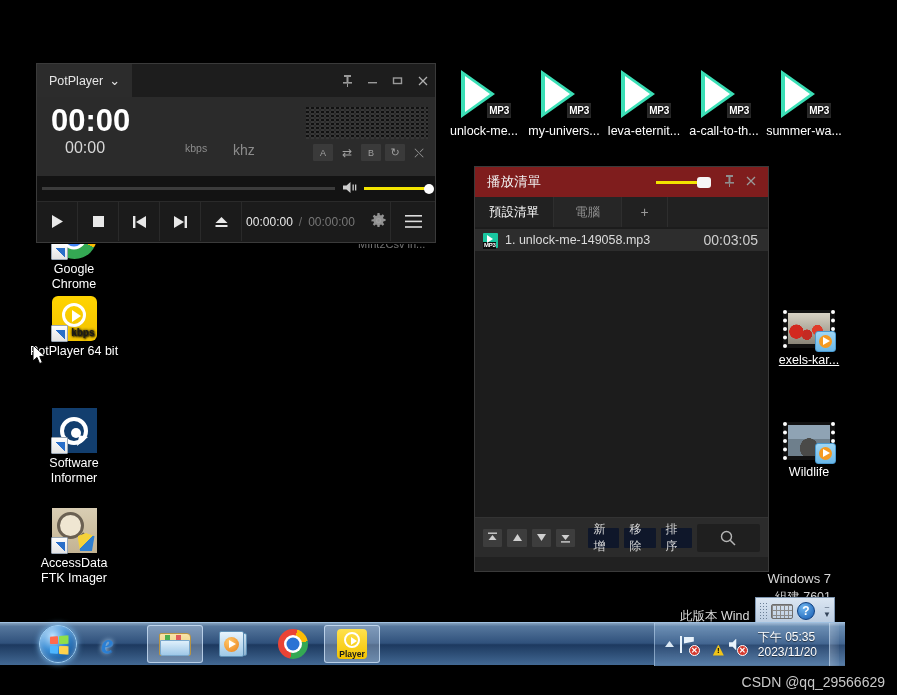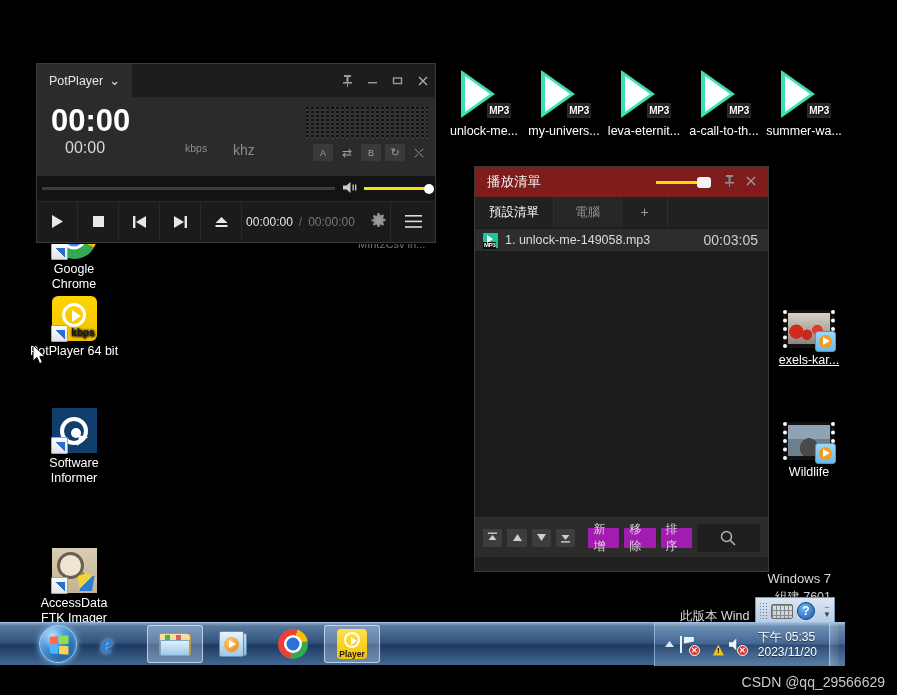--- a/index.html
+++ b/index.html
@@ -335,21 +335,21 @@
     height: 40px; background: #2b2b2b;
     display: flex; align-items: center; padding: 0 8px; gap: 5px;
     border-top: 1px solid #333;
   }
   .pl-bbtn {
     width: 22px; height: 18px; background: #3d3d3d;
     display: flex; align-items: center; justify-content: center;
     color: #cfcfcf; font-size: 9px; border-radius: 1px;
   }
   .pl-bbtn-txt {
-    height: 20px; background: #a21caf; color: #d8d8d8;
+    height: 20px; background: #0f172a; color: #d8d8d8;
     display: flex; align-items: center; padding: 0 5px;
     font-size: 12px; border-radius: 1px;
   }
   .pl-search {
     margin-left: auto; width: 72px; height: 28px; background: #1f1f1f;
     display: flex; align-items: center; justify-content: center;
     color: #b5b5b5; font-size: 14px; border-radius: 2px;
   }
 
   
@@ -605,21 +605,21 @@
 
 <div class="desk-icon" style="left:28px; top:408px;">
   <span class="glyph si-icon">
     <span class="bubble"></span>
     <span class="tail"></span>
     <span class="shortcut-arrow"></span>
   </span>
   <span class="desk-label">Software Informer</span>
 </div>
 
-<div class="desk-icon" style="left:28px; top:548px;">
+<div class="desk-icon" style="left:28px; top:508px;">
   <span class="glyph ftk-icon">
     <span class="lens"></span>
     <span class="handle"></span>
     <span class="shield"></span>
     <span class="shortcut-arrow"></span>
   </span>
   <span class="desk-label">AccessData FTK Imager</span>
 </div>
 
 <div style="position:absolute; left:358px; top:238px; color:#cfcfcf; font-size:11px; opacity:.55;">MInt2Csv in...</div>

